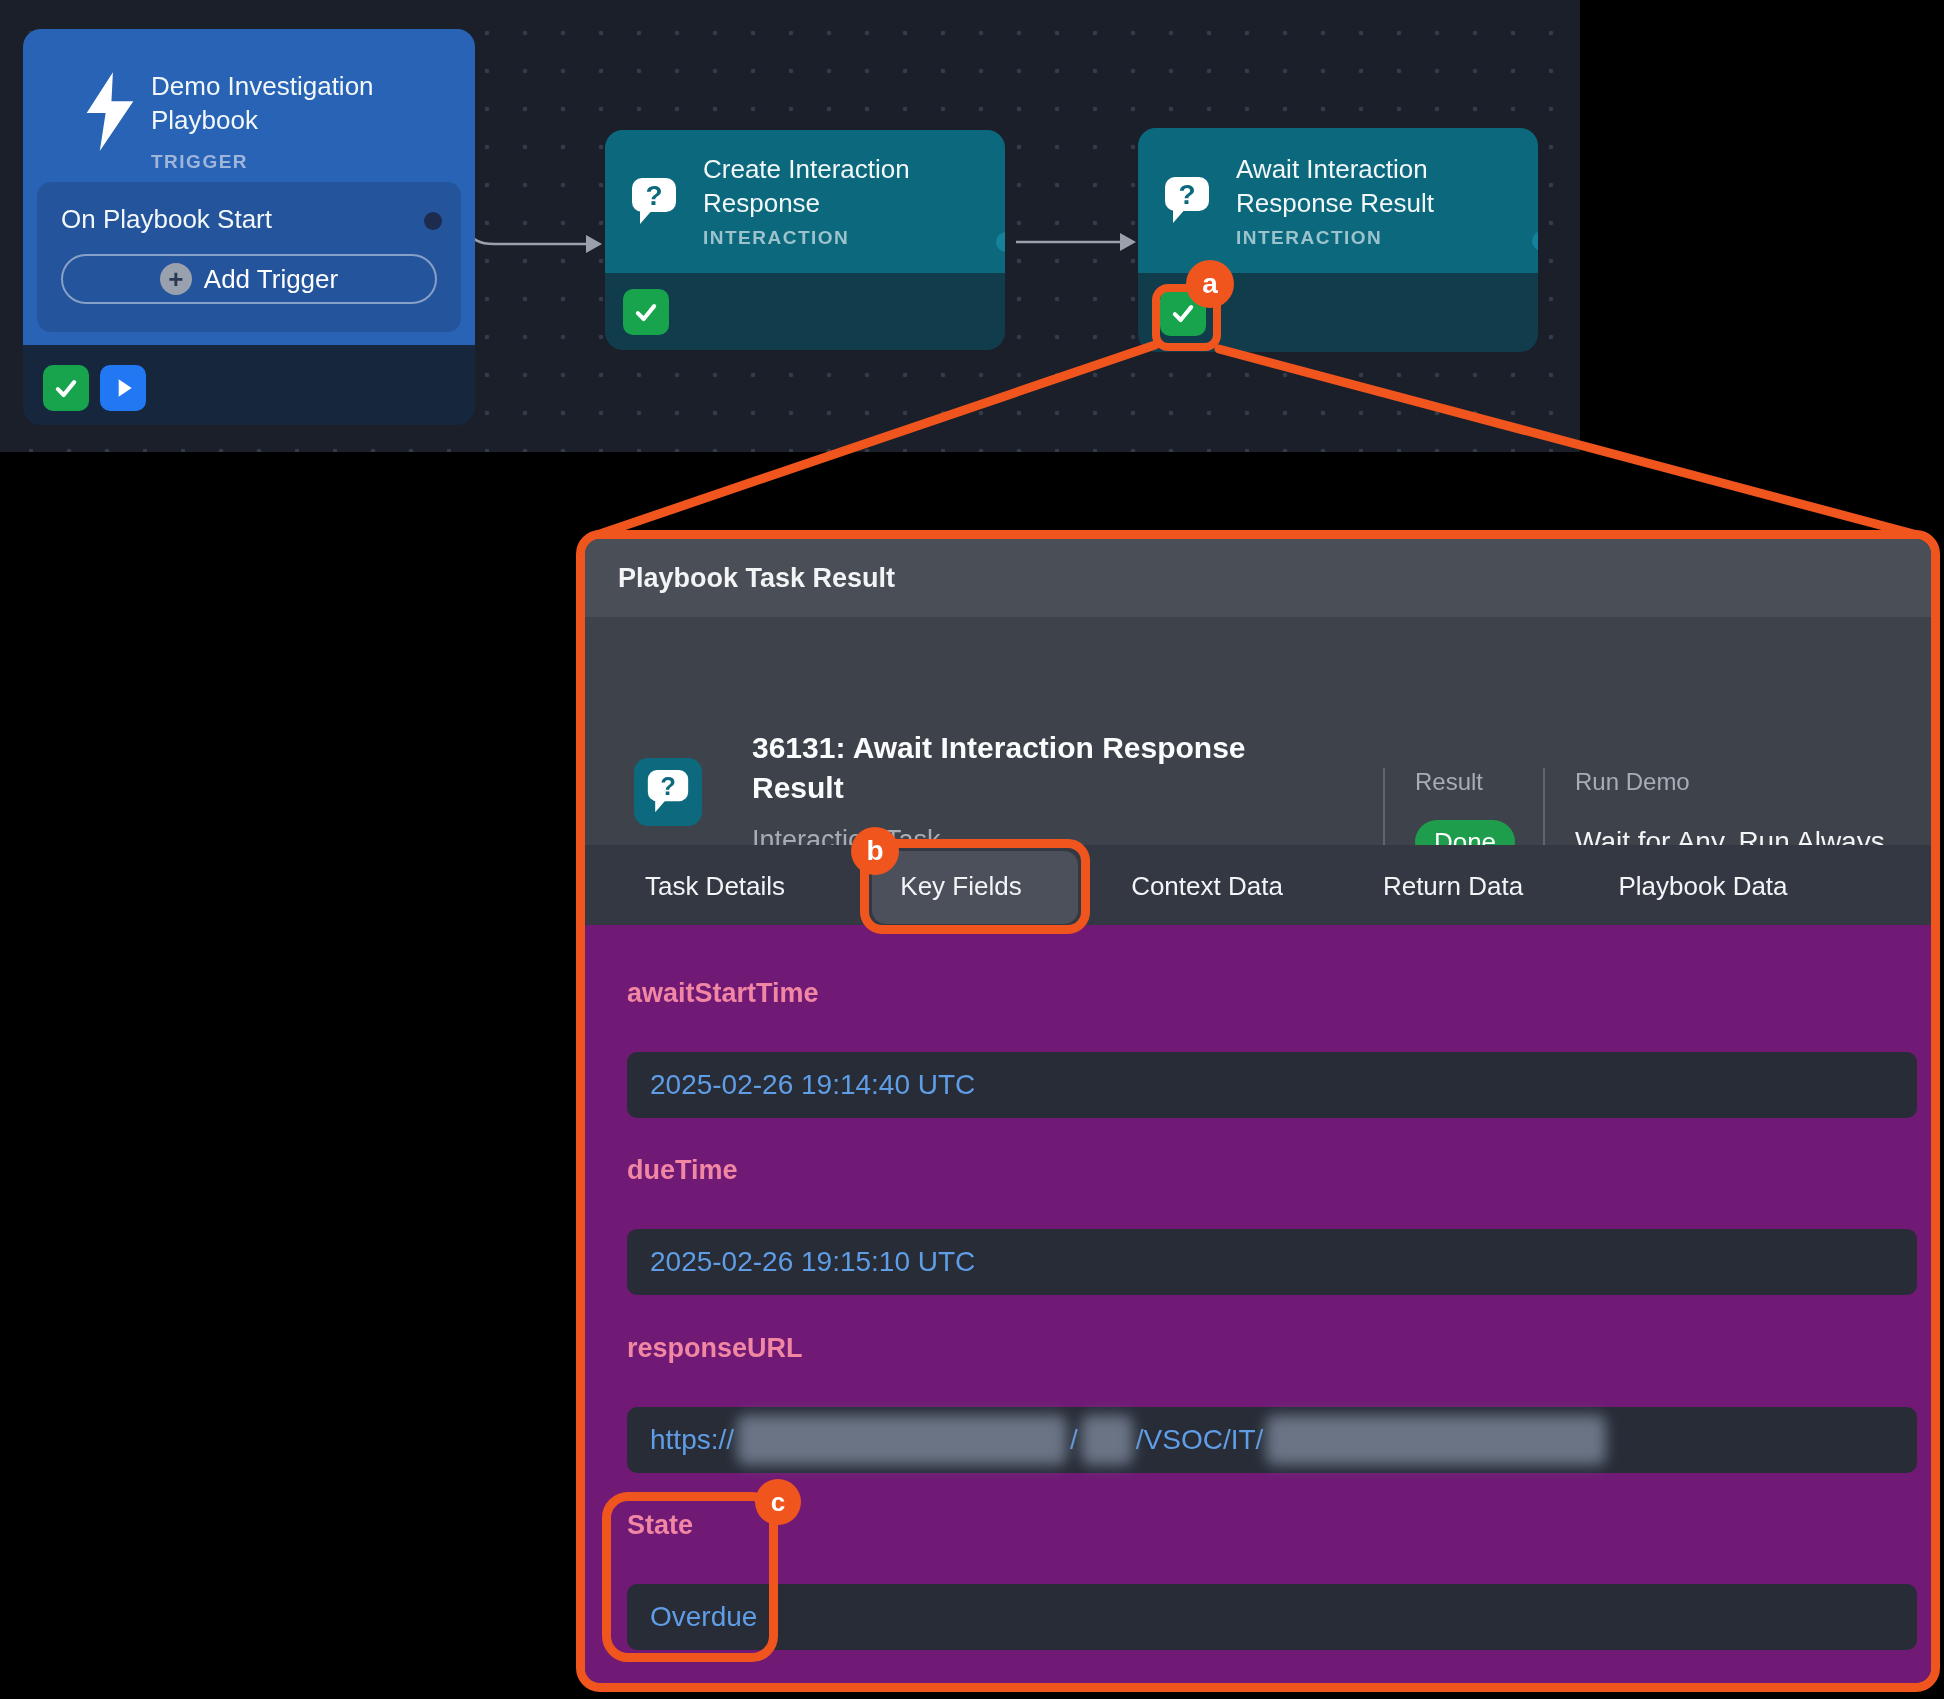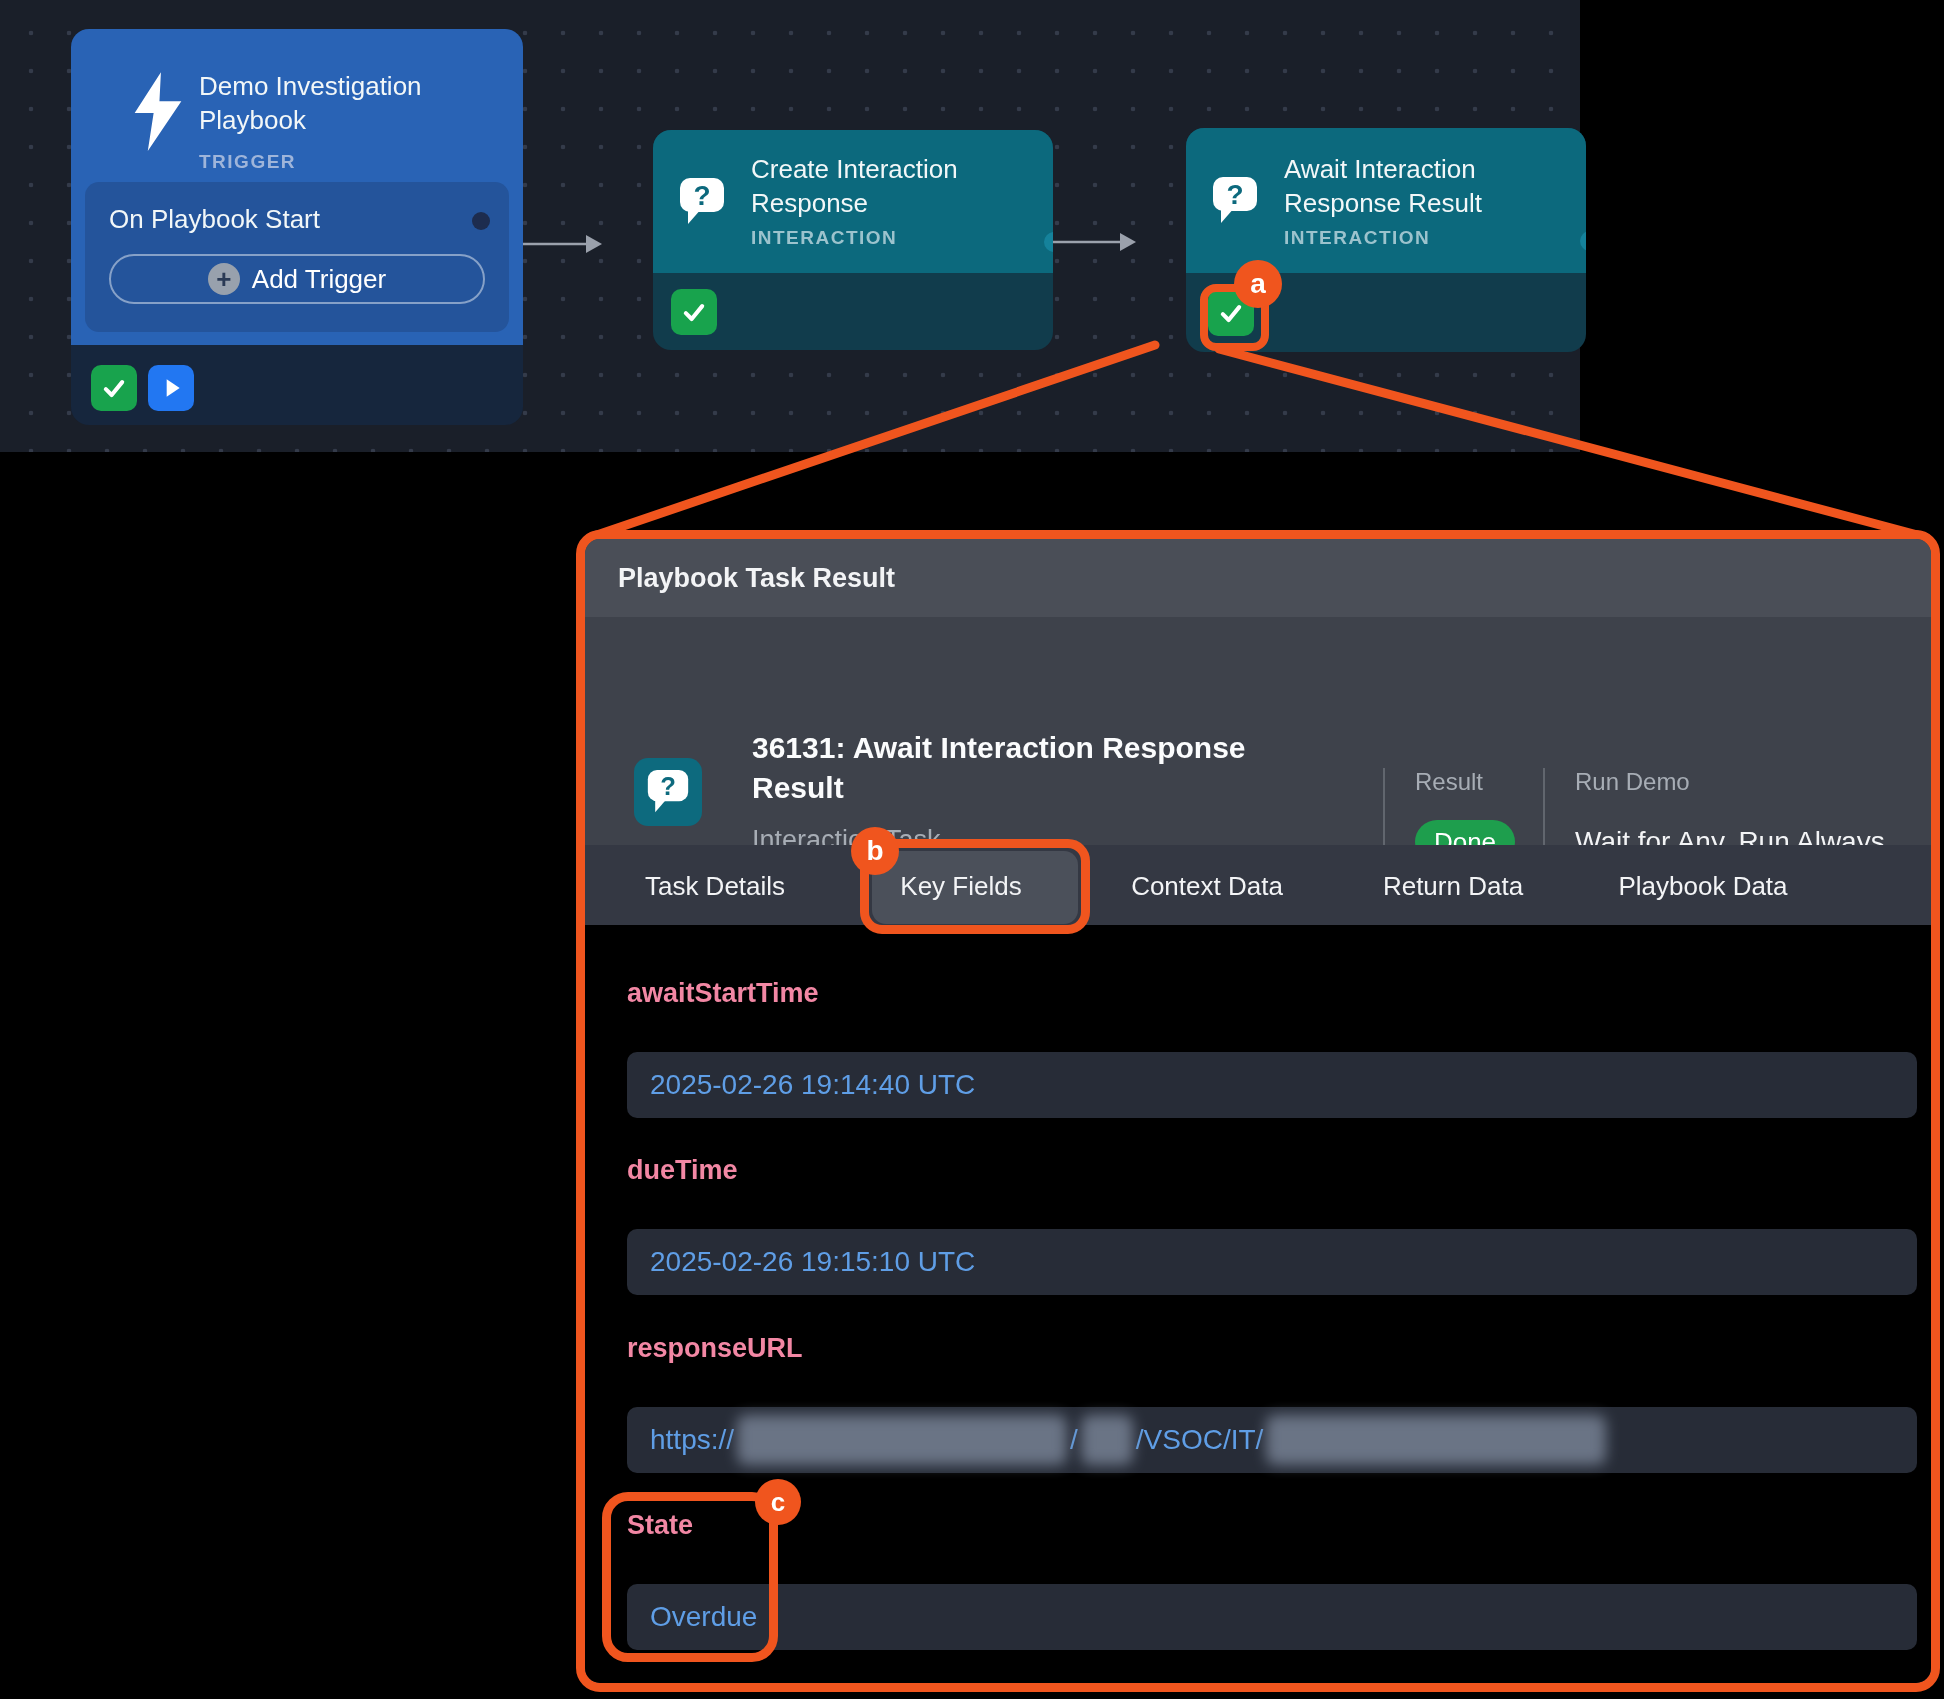--- a/index.html
+++ b/index.html
@@ -5,21 +5,21 @@
   * { margin:0; padding:0; box-sizing:border-box; }
   html,body { width:1944px; height:1699px; background:#000; overflow:hidden;
               font-family:"Liberation Sans", sans-serif; }
   .abs { position:absolute; }
 
   
   #canvas { left:0; top:0; width:1580px; height:452px; background-color:#1a1f29;
     background-image: radial-gradient(circle, #343b4a 2px, transparent 2.6px);
     background-size: 38px 38px; background-position: 12px 14px; }
 
-  .node { border-radius:18px; overflow:hidden;margin-left:48px; }
+  .node { border-radius:18px; overflow:hidden; }
   .node-title { color:#f2f7f8; font-size:26px; line-height:34px; font-weight:400; }
   .type-label { font-size:19px; font-weight:bold; letter-spacing:1.5px; }
 
   
   #node-trigger { left:23px; top:29px; width:452px; height:396px; background:#16263d; }
   #node-trigger .body { position:absolute; left:0; top:0; width:452px; height:316px; background:#2963b5; }
   #trigger-inner { left:14px; top:153px; width:424px; height:150px; background:#24549b; border-radius:14px; }
   .pill-btn { left:24px; top:72px; width:376px; height:50px; border:2px solid rgba(255,255,255,0.45);
     border-radius:26px; display:flex; align-items:center; justify-content:center; gap:12px;
     color:#fff; font-size:26px; cursor:pointer; }
@@ -60,21 +60,21 @@
   #runmode-value { left:990px; top:209px; color:#f3f4f6; font-size:28px; }
 
   #tabs-row { left:0; top:306px; width:100%; height:80px; background:#343843; }
   .tab { top:332px; transform:translateX(-50%); color:#f3f4f6; font-size:26px; font-weight:normal;
     white-space:nowrap; cursor:pointer; z-index:31; }
   #tab-selected-bg { left:287px; top:312px; width:206px; height:73px; border-radius:14px; background:#4b505a; z-index:30; }
   #keyfields-outline { left:275px; top:300px; width:230px; height:95px; border:9px solid #f0551e;
     border-radius:22px; z-index:32; }
   #badge-b { left:266px; top:288px; z-index:40; }
 
-  #content { left:0; top:386px; width:100%; height:758px; background:#000000; }
+  #content { left:0; top:386px; width:100%; height:758px; background:#701a75; }
   .field-label { left:42px; color:#f287a4; font-size:27px; font-weight:bold; }
   .value-box { left:42px; width:1290px; height:66px; border-radius:10px; background:#272c37;
     color:#5f9ee6; font-size:28px; display:flex; align-items:center; padding-left:23px; }
   .redact { height:50px; border-radius:9px; background:#7b8699; opacity:0.8; filter:blur(7px); margin:0 3px; }
   #state-outline { left:17px; top:953px; width:176px; height:170px; border:9px solid #f0551e; border-radius:26px; z-index:32; }
   #badge-c { left:170px; top:940px; width:46px; height:46px; font-size:26px; z-index:40; }
 
   svg.overlay { position:absolute; left:0; top:0; pointer-events:none; }
 </style>
 </head>

